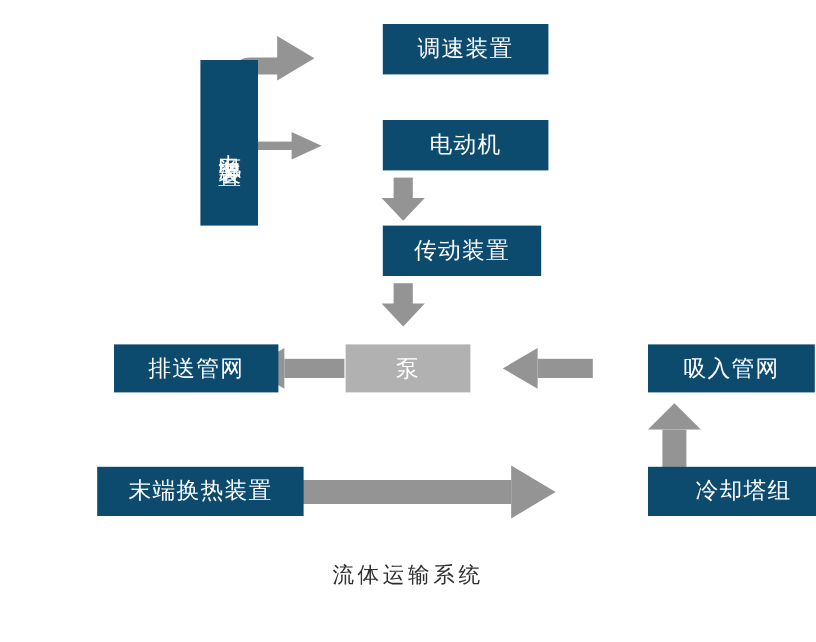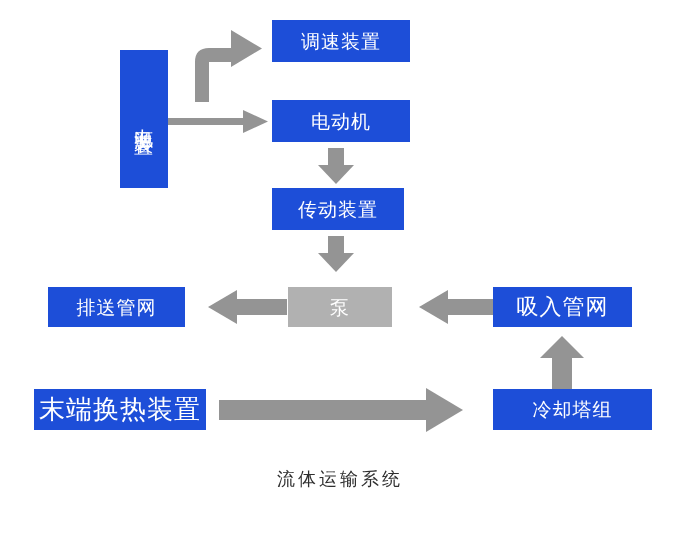--- a/index.html
+++ b/index.html
@@ -28,21 +28,21 @@
     display: flex;
     align-items: center;
     justify-content: center;
     color: #ffffff;
     font-family: "DejaVu Sans", "Liberation Sans", sans-serif;
     font-weight: 500;
     letter-spacing: 1px;
     text-align: center;
     line-height: 1.1;
   }
-  .node-dark  { background: #1d4ed8; }
+  .node-dark  { background: #0c4a6e; margin-left: 47px; }
   .node-light { background: #b1b1b1; }
 
   .node-vertical {
     writing-mode: vertical-rl;
     text-orientation: upright;
     letter-spacing: 3px;
   }
 
   .arrow-layer {
     position: absolute;
@@ -126,25 +126,25 @@
   </div>
 
   <div class="node node-light" style="left:288px; top:287px; width:104px; height:40px; font-size:19px;">
     <span>泵</span>
   </div>
 
   <div class="node node-dark" style="left:48px; top:287px; width:137px; height:40px; font-size:19px;">
     <span>排送管网</span>
   </div>
 
-  <div class="node node-dark" style="left:493px; top:287px; width:139px; height:40px; font-size:22px;">
+  <div class="node node-dark" style="left:493px; top:287px; width:139px; height:40px; font-size:19px;">
     <span>吸入管网</span>
   </div>
 
-  <div class="node node-dark" style="left:34px; top:389px; width:172px; height:41px; font-size:26px;">
+  <div class="node node-dark" style="left:34px; top:389px; width:172px; height:41px; font-size:19px;">
     <span>末端换热装置</span>
   </div>
 
   <div class="node node-dark" style="left:493px; top:389px; width:159px; height:41px; font-size:19px;">
     <span>冷却塔组</span>
   </div>
 
   <div class="caption" style="left:0; top:467px;">流体运输系统</div>
 
 </div>

